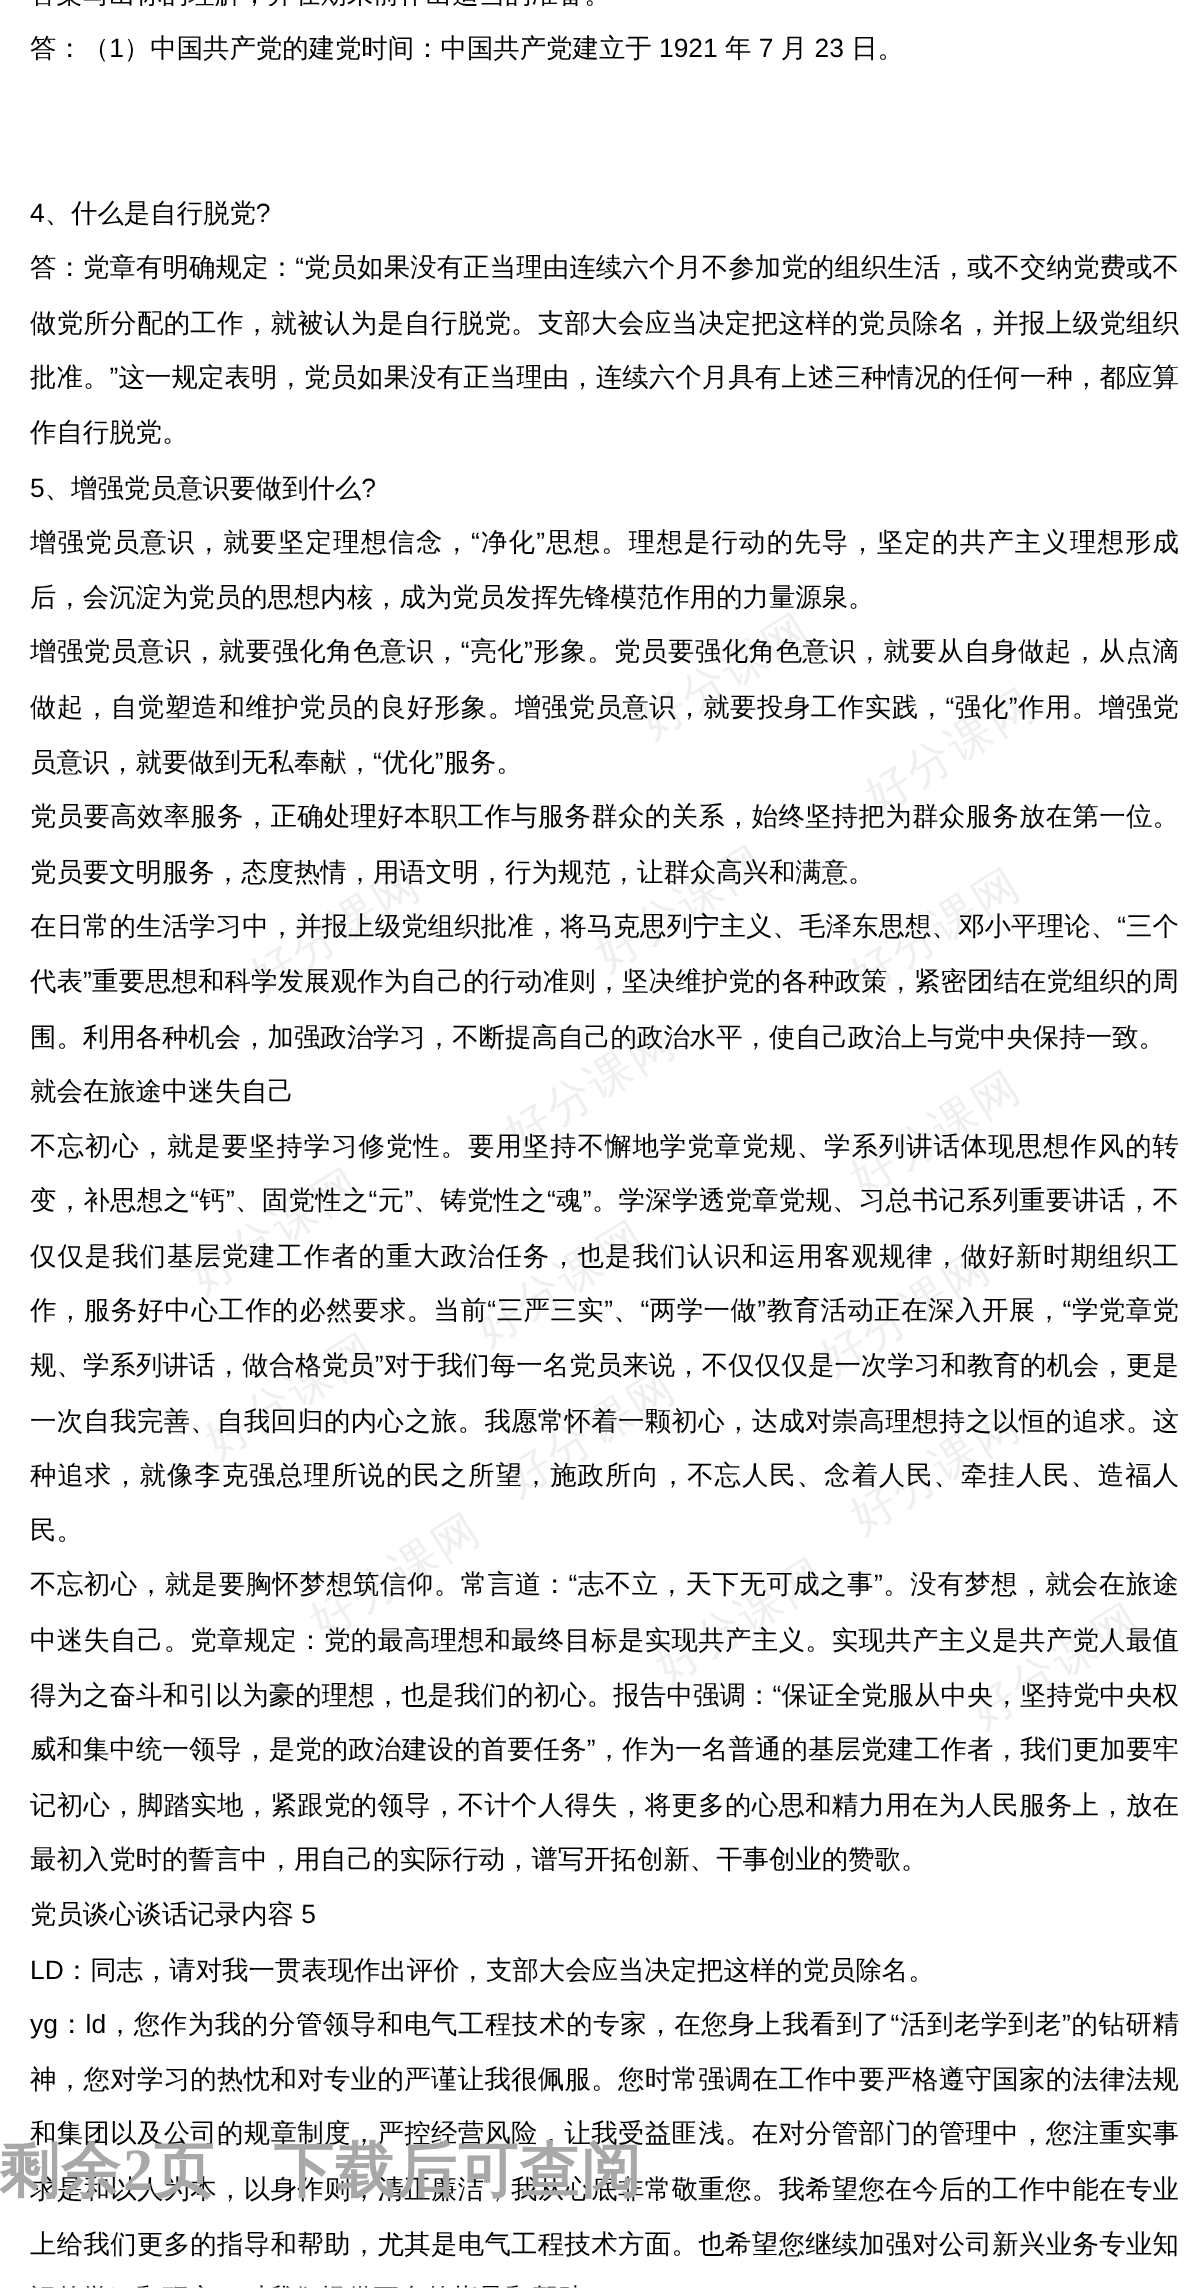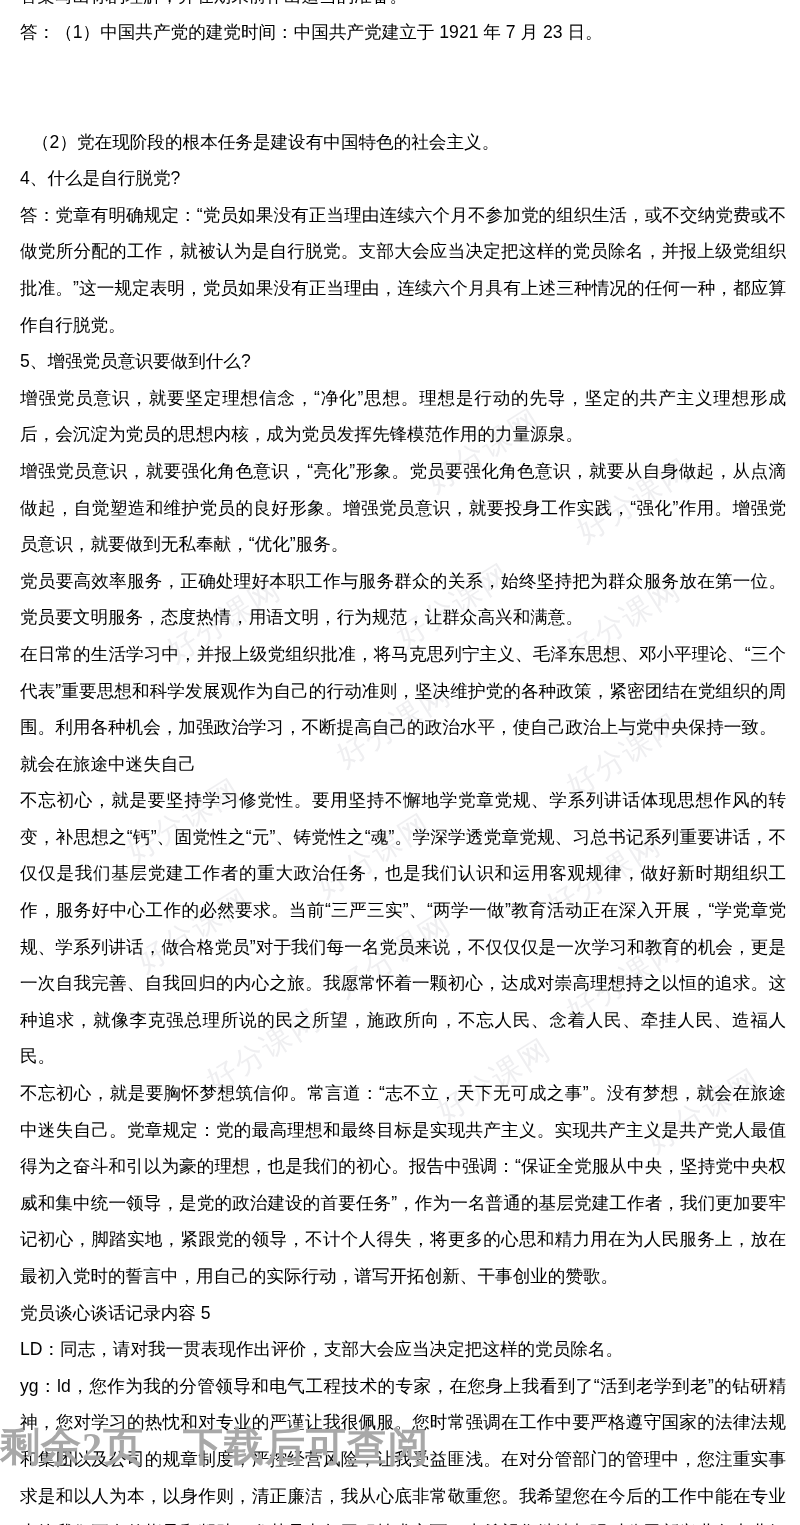--- a/index.html
+++ b/index.html
@@ -132,21 +132,20 @@
   <div class="clipped-top">
     <p>答案写出你的理解，并在期末前作出适当的准备。</p>
   </div>
 
   <div class="page-text" style="top: 14px;">
 
     <p class="para">答：（1）中国共产党的建党时间：中国共产党建立于 1921 年 7 月 23 日。</p>
 
     <div class="gap-lg"></div>
 
-    <p class="para indent">（2）党在现阶段的根本任务是建设有中国特色的社会主义。</p>
 
     <p class="para">4、什么是自行脱党?</p>
 
     <p class="para">答：党章有明确规定：“党员如果没有正当理由连续六个月不参加党的组织生活，或不交纳党费或不做党所分配的工作，就被认为是自行脱党。支部大会应当决定把这样的党员除名，并报上级党组织批准。”这一规定表明，党员如果没有正当理由，连续六个月具有上述三种情况的任何一种，都应算作自行脱党。</p>
 
     <p class="para">5、增强党员意识要做到什么?</p>
 
     <p class="para">增强党员意识，就要坚定理想信念，“净化”思想。理想是行动的先导，坚定的共产主义理想形成后，会沉淀为党员的思想内核，成为党员发挥先锋模范作用的力量源泉。</p>
 
     <p class="para">增强党员意识，就要强化角色意识，“亮化”形象。党员要强化角色意识，就要从自身做起，从点滴做起，自觉塑造和维护党员的良好形象。增强党员意识，就要投身工作实践，“强化”作用。增强党员意识，就要做到无私奉献，“优化”服务。</p>

